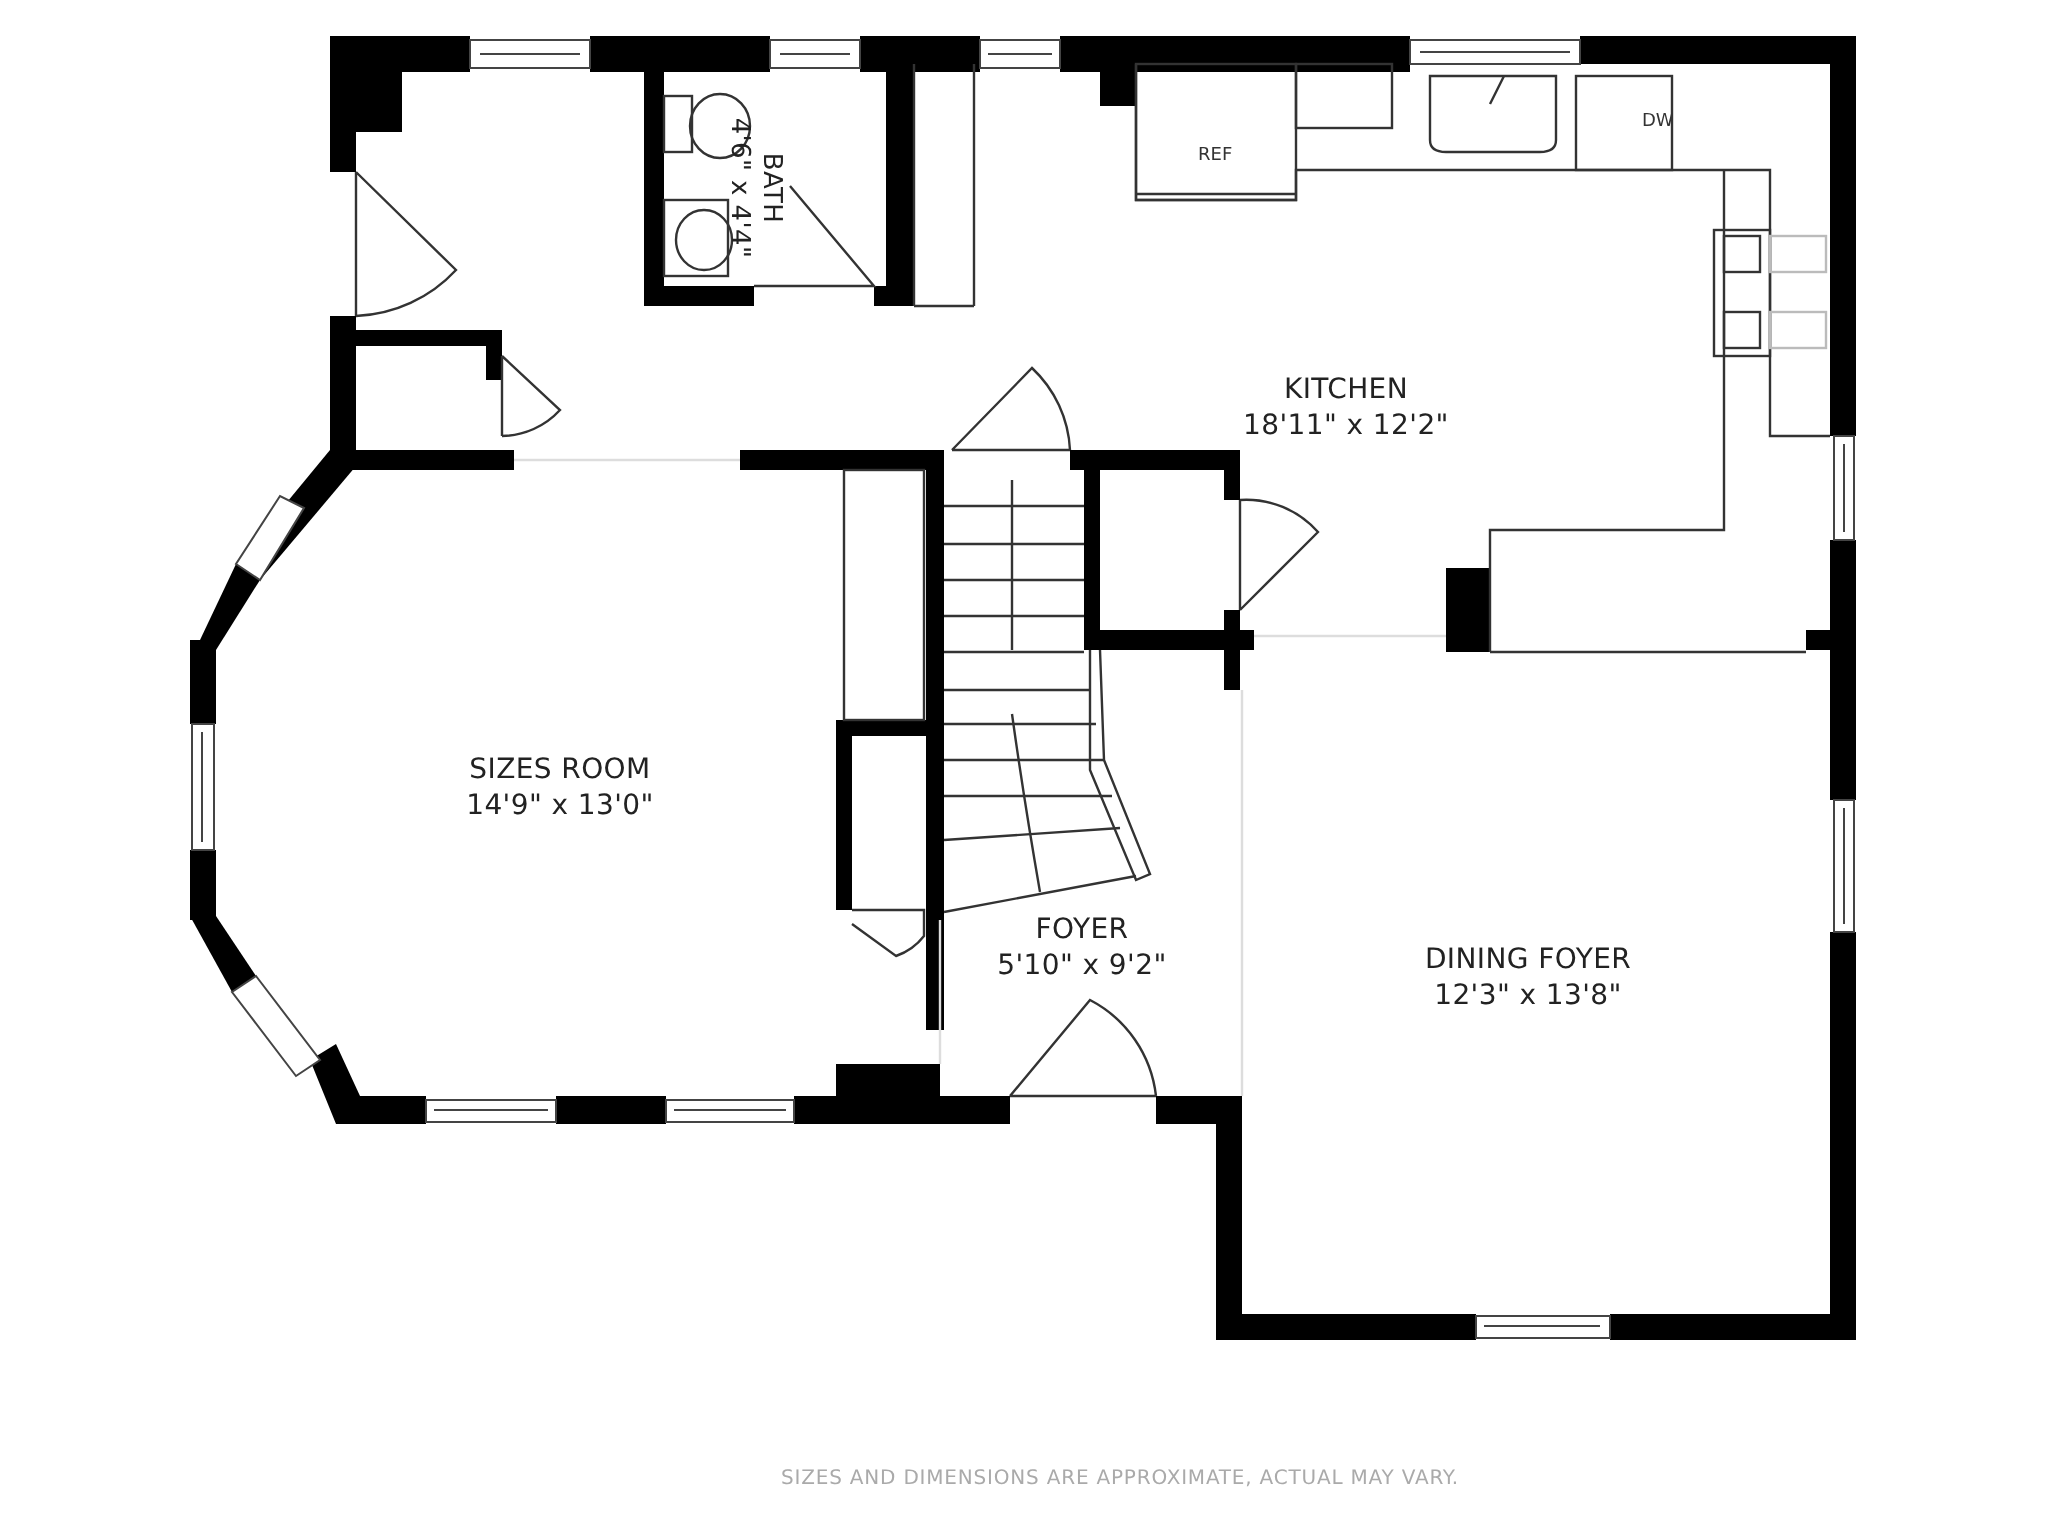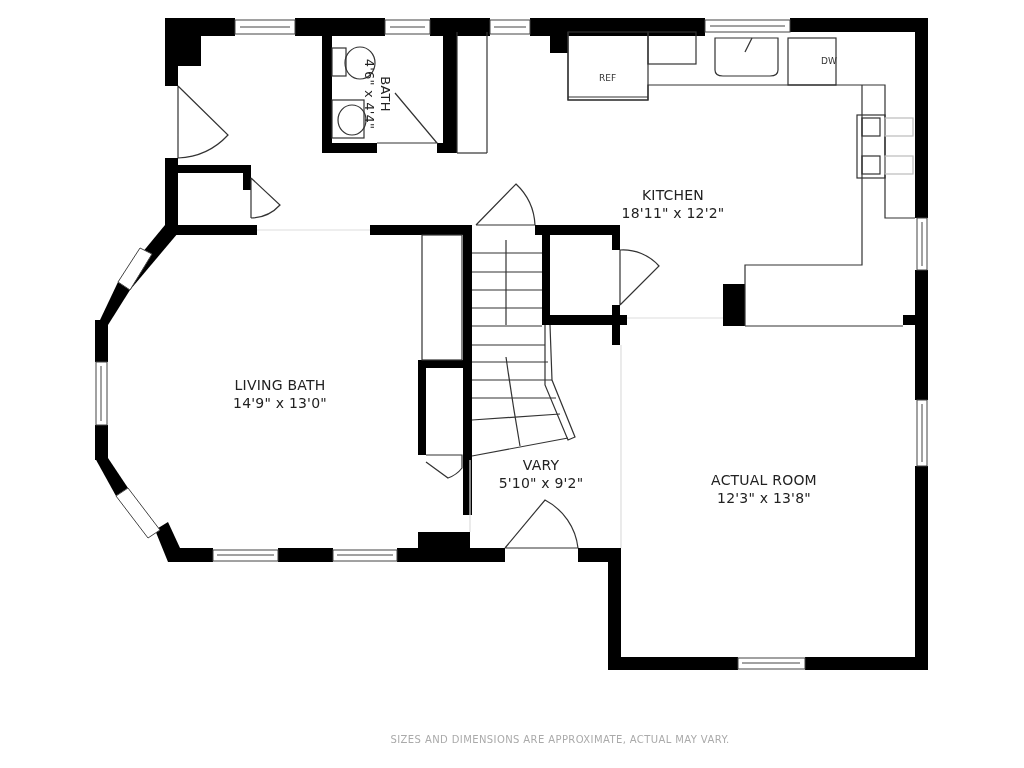--- a/index.html
+++ b/index.html
@@ -159,29 +159,29 @@
     <line x1="621" y1="345" x2="621" y2="548" stroke="#ddd"></line>
     <line x1="470" y1="460" x2="470" y2="532" stroke="#ddd"></line>
   </g>
 </svg>
 
 <div class="room-label" style="left:603px; top:142px; width:140px;margin-top:44px;">
   <span>KITCHEN</span>
   <span>18'11" x 12'2"</span>
 </div>
 <div class="room-label" style="left:210px; top:376px; width:140px;">
-  <span>LIVING BATH</span>
+  <span>SIZES ROOM</span>
   <span>14'9" x 13'0"</span>
 </div>
 <div class="room-label" style="left:481px; top:456px; width:120px;">
-  <span>VARY</span>
+  <span>FOYER</span>
   <span>5'10" x 9'2"</span>
 </div>
 <div class="room-label" style="left:694px; top:471px; width:140px;">
-  <span>ACTUAL ROOM</span>
+  <span>DINING FOYER</span>
   <span>12'3" x 13'8"</span>
 </div>
 <div class="room-label" style="left:327px; top:78px; width:100px; font-size:13px; line-height:16px; transform:rotate(90deg);">
   <span>BATH</span>
   <span>4'6" x 4'4"</span>
 </div>
 
 <div class="appl-label" style="left:599px; top:73px;">REF</div>
 <div class="appl-label" style="left:821px; top:56px;">DW</div>
 

